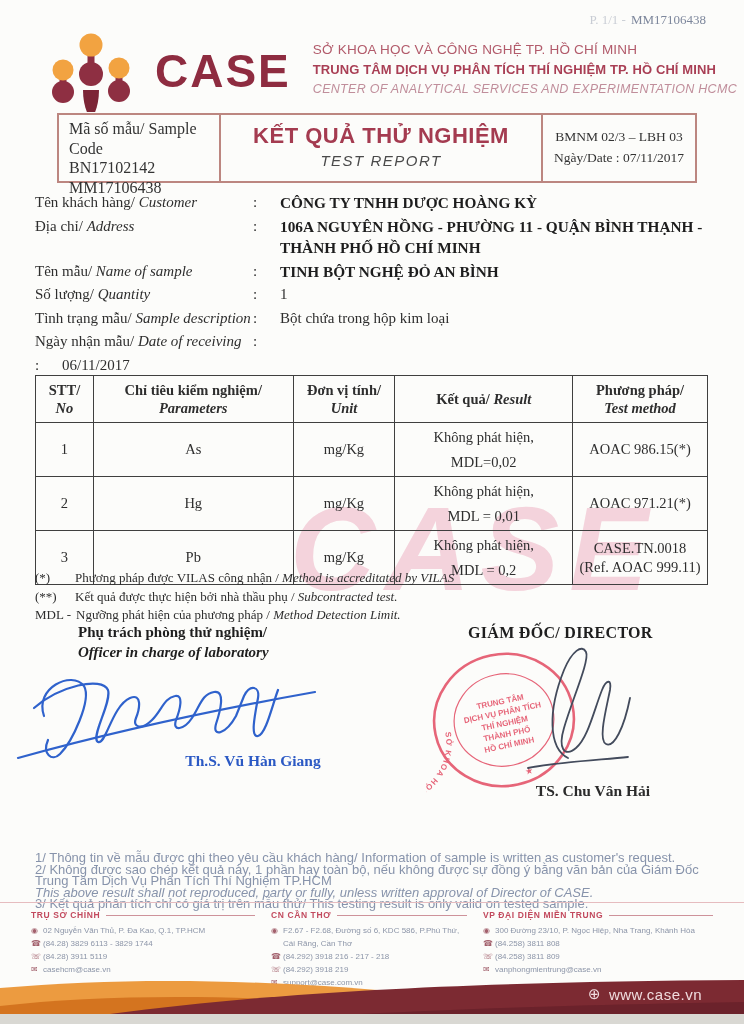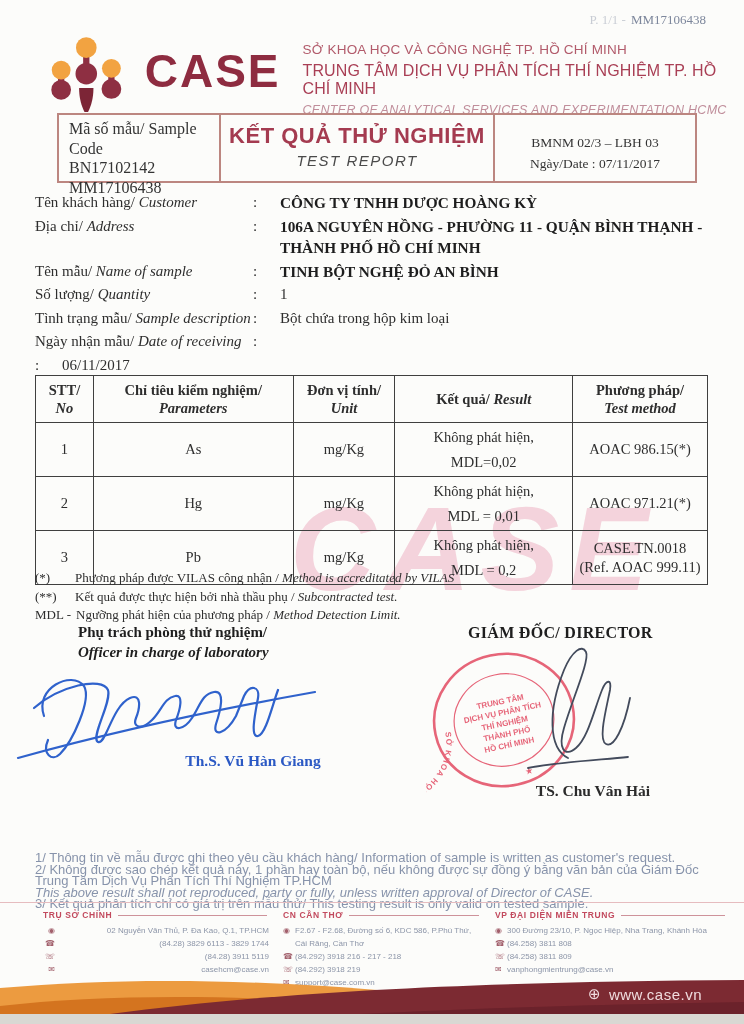--- a/index.html
+++ b/index.html
@@ -7,30 +7,30 @@
         font-family:"Liberation Serif","DejaVu Serif",serif;color:#2e2e2e;}
 
   .page-ref{position:absolute;top:12px;right:38px;font-size:13px;color:#7d879c;}
   .page-ref .faint{opacity:.4;margin-right:5px;}
 
   .header{position:absolute;left:45px;top:30px;display:flex;align-items:flex-start;}
   .logo-word{font-family:"Liberation Sans","DejaVu Sans",sans-serif;font-size:46px;font-weight:800;
              color:#8E2C40;letter-spacing:2px;line-height:82px;margin-left:10px;}
   .org{margin-left:22px;padding-top:12px;font-family:"Liberation Sans","DejaVu Sans",sans-serif;}
   .org-1{font-size:13.5px;font-weight:400;color:#B25B6B;letter-spacing:.2px;margin-bottom:5px;}
-  .org-2{font-size:16px;font-weight:400;color:#A93F55;letter-spacing:.1px;margin-bottom:5px;}
+  .org-2{font-size:13px;font-weight:700;color:#A93F55;letter-spacing:.1px;margin-bottom:5px;}
   .org-3{font-size:12.5px;font-style:italic;color:#C08E9B;letter-spacing:.3px;}
 
   .title-table{position:absolute;left:57px;top:113px;width:640px;height:70px;border:2px solid #BC8680;
                display:flex;box-sizing:border-box;background:transparent;}
   .tt-left{width:160px;box-sizing:border-box;padding:4px 10px;font-size:16px;line-height:19.5px;color:#333;}
   .tt-mid{flex:1;border-left:2px solid #BC8680;border-right:2px solid #BC8680;text-align:center;padding-top:8px;box-sizing:border-box;}
   .tt-title{font-family:"Liberation Sans","DejaVu Sans",sans-serif;font-size:22px;font-weight:800;color:#A43B50;letter-spacing:.5px;text-align:center;}
   .tt-sub{font-family:"Liberation Sans","DejaVu Sans",sans-serif;font-size:15px;font-style:italic;color:#4a4a4a;margin-top:3px;letter-spacing:1.5px;}
-  .tt-right{width:200px;box-sizing:border-box;text-align:center;padding-top:17px;font-size:13.5px;line-height:21px;color:#333;}
+  .tt-right{width:152px;box-sizing:border-box;text-align:center;padding-top:11px;font-size:13.5px;line-height:21px;color:#333;}
 
   .info{position:absolute;left:35px;top:192px;width:676px;}
   .info-row{display:flex;margin-bottom:2px;}
   .info-label{width:218px;font-size:15px;line-height:21.5px;flex-shrink:0;}
   .info-colon{width:27px;flex-shrink:0;font-size:15px;line-height:21.5px;}
   .info-value{flex:1;font-size:15px;line-height:21.5px;}
   .info-value.bold{font-weight:700;font-size:15.3px;color:#1d1d1d;}
 
   table.results{position:absolute;left:35px;top:375px;width:673px;border-collapse:collapse;font-size:14.5px;background:transparent;}
   .results th,.results td{border:1.6px solid #3f3f3f;text-align:center;vertical-align:middle;padding:2px 4px;}
@@ -56,21 +56,21 @@
   .stamp{position:absolute;left:426px;top:646px;}
   .sig-dark{position:absolute;left:506px;top:640px;}
   .sig-right-name{position:absolute;left:486px;top:782px;width:214px;text-align:center;font-weight:700;font-size:15.5px;color:#2b2b2b;}
 
   .notes{position:absolute;left:35px;top:852px;width:694px;font-family:"Liberation Sans","DejaVu Sans",sans-serif;
          font-size:13px;line-height:11.5px;color:#8793AB;}
   .notes .it{font-style:italic;}
 
   .contacts{position:absolute;left:0;top:902px;width:744px;border-top:1px solid #E6BCBF;padding-top:7px;
             display:flex;font-family:"Liberation Sans","DejaVu Sans",sans-serif;box-sizing:border-box;}
-  .col1{margin-left:43px;width:240px;text-align:right;}
+  .col1{margin-left:31px;width:240px;}
   .col2{width:212px;}
   .col3{width:246px;}
   .col-h{display:flex;align-items:center;font-size:8.5px;font-weight:700;color:#C24A5E;letter-spacing:.6px;margin-bottom:4px;}
   .col-h .rule{flex:1;border-top:1px solid #CE929A;margin-left:6px;margin-right:16px;}
   .c-item{display:flex;font-size:8px;line-height:13px;color:#8C95A8;}
   .c-icon{width:12px;color:#A2606C;font-size:8px;flex-shrink:0;}
   .c-text{flex:1;padding-right:14px;}
 
   .band{position:absolute;left:0;top:976px;width:744px;height:38px;}
   .website{position:absolute;right:42px;top:985px;font-family:"Liberation Sans","DejaVu Sans",sans-serif;

